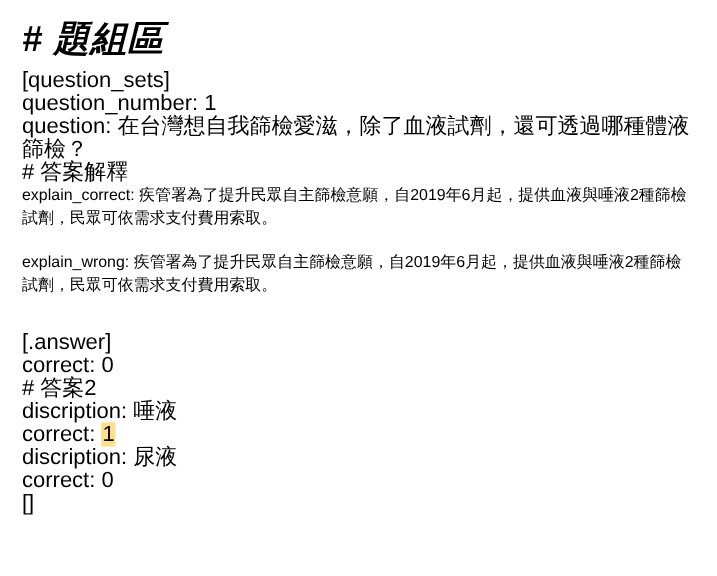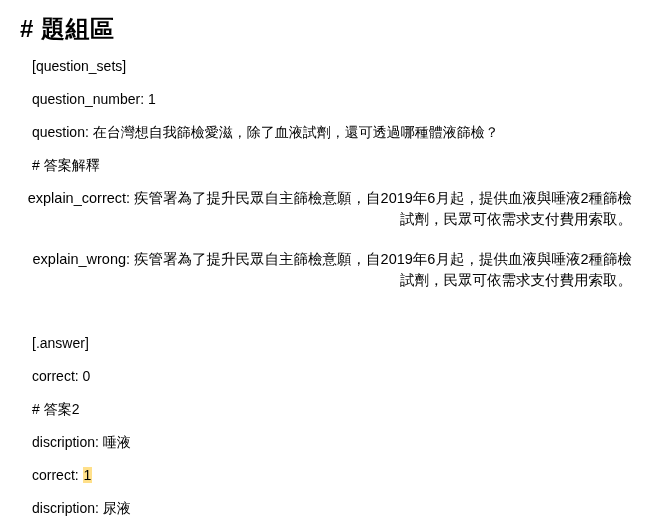--- a/index.html
+++ b/index.html
@@ -13,39 +13,39 @@
     font-family: "Liberation Sans", "DejaVu Sans", sans-serif;
     color: #000000;
     overflow: hidden;
   }
   .page {
     padding: 14px 20px 0 20px;
     box-sizing: border-box;
     width: 652px;
   }
   .doc-title {
-    font-size: 24px;
+    font-size: 33px;
     font-weight: bold;
     line-height: 1.25;
     margin: 0 0 8px 0;
     letter-spacing: 0.5px;
+    font-style: italic;
   }
   .line {
-    font-size: 14px;
+    font-size: 20px;
     line-height: 21px;
     white-space: pre-wrap;
     word-break: break-word;
-    margin: 12px;
+    margin: 0;
   }
   .para {
     font-size: 14.5px;
     line-height: 21px;
     margin: 0;
     word-break: break-word;
-    text-align: right;
   }
   .gap-md { height: 19px; }
   .gap-lg { height: 30px; }
   .highlight-val {
     background: #ffe08a;
     padding: 0 1px;
   }
 </style>
 </head>
 <body>

